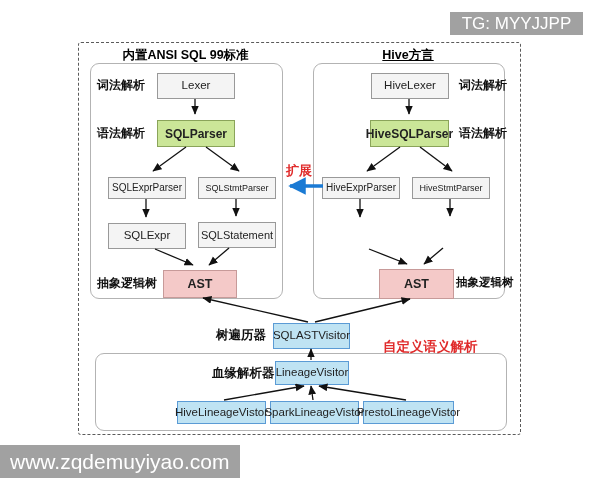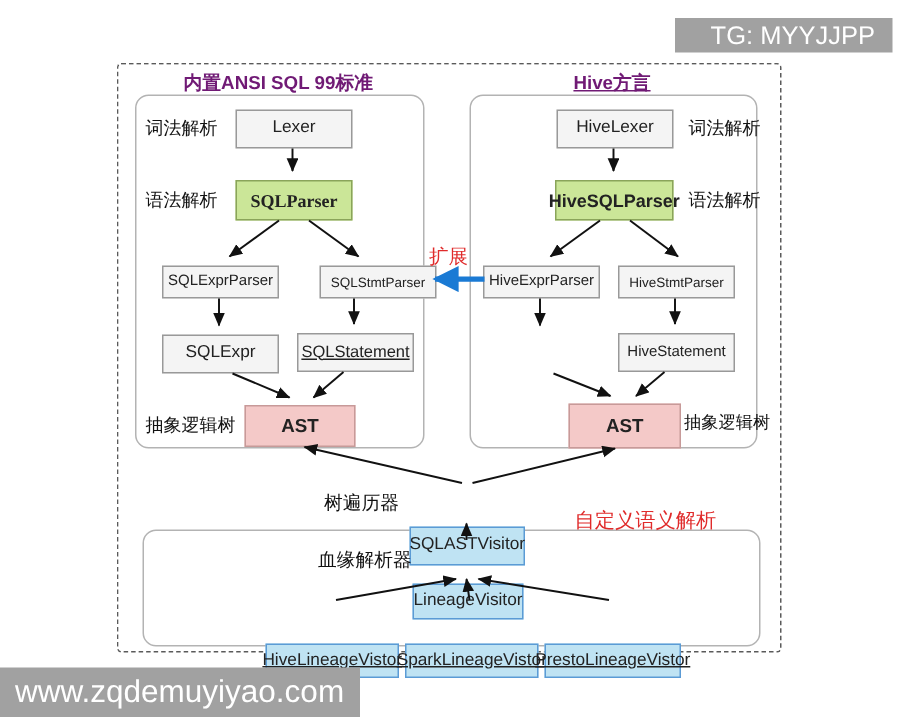--- a/index.html
+++ b/index.html
@@ -18,41 +18,41 @@
     position:absolute; left:78px; top:42px; width:441px; height:391px;
     border:1.5px dashed #5a5a5a; border-radius:3px; background:transparent;
   }
   .container{
     position:absolute; border:1px solid #b3b3b3; border-radius:9px; background:#ffffff;
   }
   .c-left{left:90px; top:63px; width:191px; height:234px;}
   .c-right{left:313px; top:63px; width:190px; height:234px;}
   .c-bottom{left:95px; top:353px; width:410px; height:76px;}
   .section-title{
-    position:absolute; top:47px; font-size:12.5px; font-weight:bold; color:#701a75;
+    position:absolute; top:47px; font-size:12.5px; font-weight:bold; color:#000000;
     text-align:center;
   }
   .t-left{left:90px; width:191px;}
   .t-right{left:313px; width:190px;text-decoration:underline;}
   .node{
     position:absolute; display:flex; align-items:center; justify-content:center;
     background:var(--node-gray); border:1px solid var(--node-gray-border);
     font-size:11.5px; color:#222; text-align:right; line-height:1; white-space:nowrap;
   }
   .node.green{background:var(--node-green); border-color:var(--node-green-border); font-weight:bold; font-size:12px;}
   .node.pink{background:var(--node-pink); border-color:var(--node-pink-border); font-weight:bold; font-size:12.5px;}
-  .node.blue{background:var(--node-blue); border-color:var(--node-blue-border); font-size:11.5px;margin-top:28px;}
-  .fs9{font-size:9px;} .fs10{font-size:10px;} .fs10h{font-size:10px;} .fs11{font-size:11px;text-decoration:underline;}
+  .node.blue{background:var(--node-blue); border-color:var(--node-blue-border); font-size:11.5px;}
+  .fs9{font-size:9px;} .fs10{font-size:10px;} .fs10h{font-size:10px;} .fs11{font-size:11px;}
   .zh-label{
-    position:absolute; font-size:12px; font-weight:normal; color:#111; white-space:nowrap; line-height:1;
+    position:absolute; font-size:12px; font-weight:bold; color:#111; white-space:nowrap; line-height:1;
   }
   .red-label{color:var(--accent-red);}
   svg.arrows{position:absolute; left:0; top:0; width:600px; height:480px; pointer-events:none;}
   .banner{
-    position:absolute; background:var(--banner-gray); color:#ffffff; white-space:nowrap; overflow:hidden;padding-left:12px;
+    position:absolute; background:var(--banner-gray); color:#ffffff; white-space:nowrap; overflow:hidden;
   }
   .banner-top{left:450px; top:12px; width:133px; height:23px; font-size:17px; line-height:23px; text-align:center;}
   .banner-bottom{left:0px; top:445px; width:240px; height:33px; font-size:21px; line-height:33px; padding-left:10px; box-sizing:border-box;}
 </style>
 </head>
 <body>
 
 <div class="stage">
 
   <div class="outer-dashed"></div>
@@ -66,32 +66,31 @@
 
   <div class="zh-label" style="left:97px; top:79px;">词法解析</div>
   <div class="zh-label" style="left:97px; top:127px;">语法解析</div>
   <div class="zh-label" style="left:97px; top:277px;">抽象逻辑树</div>
 
   <div class="zh-label" style="left:459px; top:79px;">词法解析</div>
   <div class="zh-label" style="left:459px; top:127px;">语法解析</div>
   <div class="zh-label" style="left:456px; top:277px; font-size:11.5px;">抽象逻辑树</div>
 
   <div class="node" style="left:157px; top:73px; width:76px; height:24px;">Lexer</div>
-  <div class="node green" style="left:157px; top:120px; width:76px; height:25px;font-family:Liberation Serif, serif;">SQLParser</div>
+  <div class="node green" style="left:157px; top:120px; width:76px; height:25px;">SQLParser</div>
   <div class="node fs10h" style="left:108px; top:177px; width:76px; height:20px;">SQLExprParser</div>
-  <div class="node fs9" style="left:198px; top:177px; width:76px; height:20px;margin-left:15px;">SQLStmtParser</div>
+  <div class="node fs9" style="left:198px; top:177px; width:76px; height:20px;">SQLStmtParser</div>
   <div class="node" style="left:108px; top:223px; width:76px; height:24px;">SQLExpr</div>
   <div class="node fs11" style="left:198px; top:222px; width:76px; height:24px;">SQLStatement</div>
   <div class="node pink" style="left:163px; top:270px; width:72px; height:26px;">AST</div>
 
   <div class="node" style="left:371px; top:73px; width:76px; height:24px;">HiveLexer</div>
   <div class="node green" style="left:370px; top:120px; width:77px; height:25px;">HiveSQLParser</div>
   <div class="node fs10" style="left:322px; top:177px; width:76px; height:20px;">HiveExprParser</div>
   <div class="node fs9" style="left:412px; top:177px; width:76px; height:20px;">HiveStmtParser</div>
-  <div class="node fs10h" style="left:412px; top:222px; width:76px; height:24px;">HiveStatement</div>
   <div class="node pink" style="left:379px; top:269px; width:73px; height:28px;">AST</div>
 
   <div class="zh-label red-label" style="left:286px; top:164px; font-size:13px;">扩展</div>
 
   <div class="zh-label" style="left:216px; top:329px; font-size:12.5px;">树遍历器</div>
   <div class="node blue" style="left:273px; top:323px; width:75px; height:24px;">SQLASTVisitor</div>
   <div class="zh-label red-label" style="left:383px; top:340px; font-size:13.5px;">自定义语义解析</div>
 
   <div class="zh-label" style="left:212px; top:367px; font-size:12.5px;">血缘解析器</div>
   <div class="node blue" style="left:275px; top:361px; width:72px; height:22px;">LineageVisitor</div>

